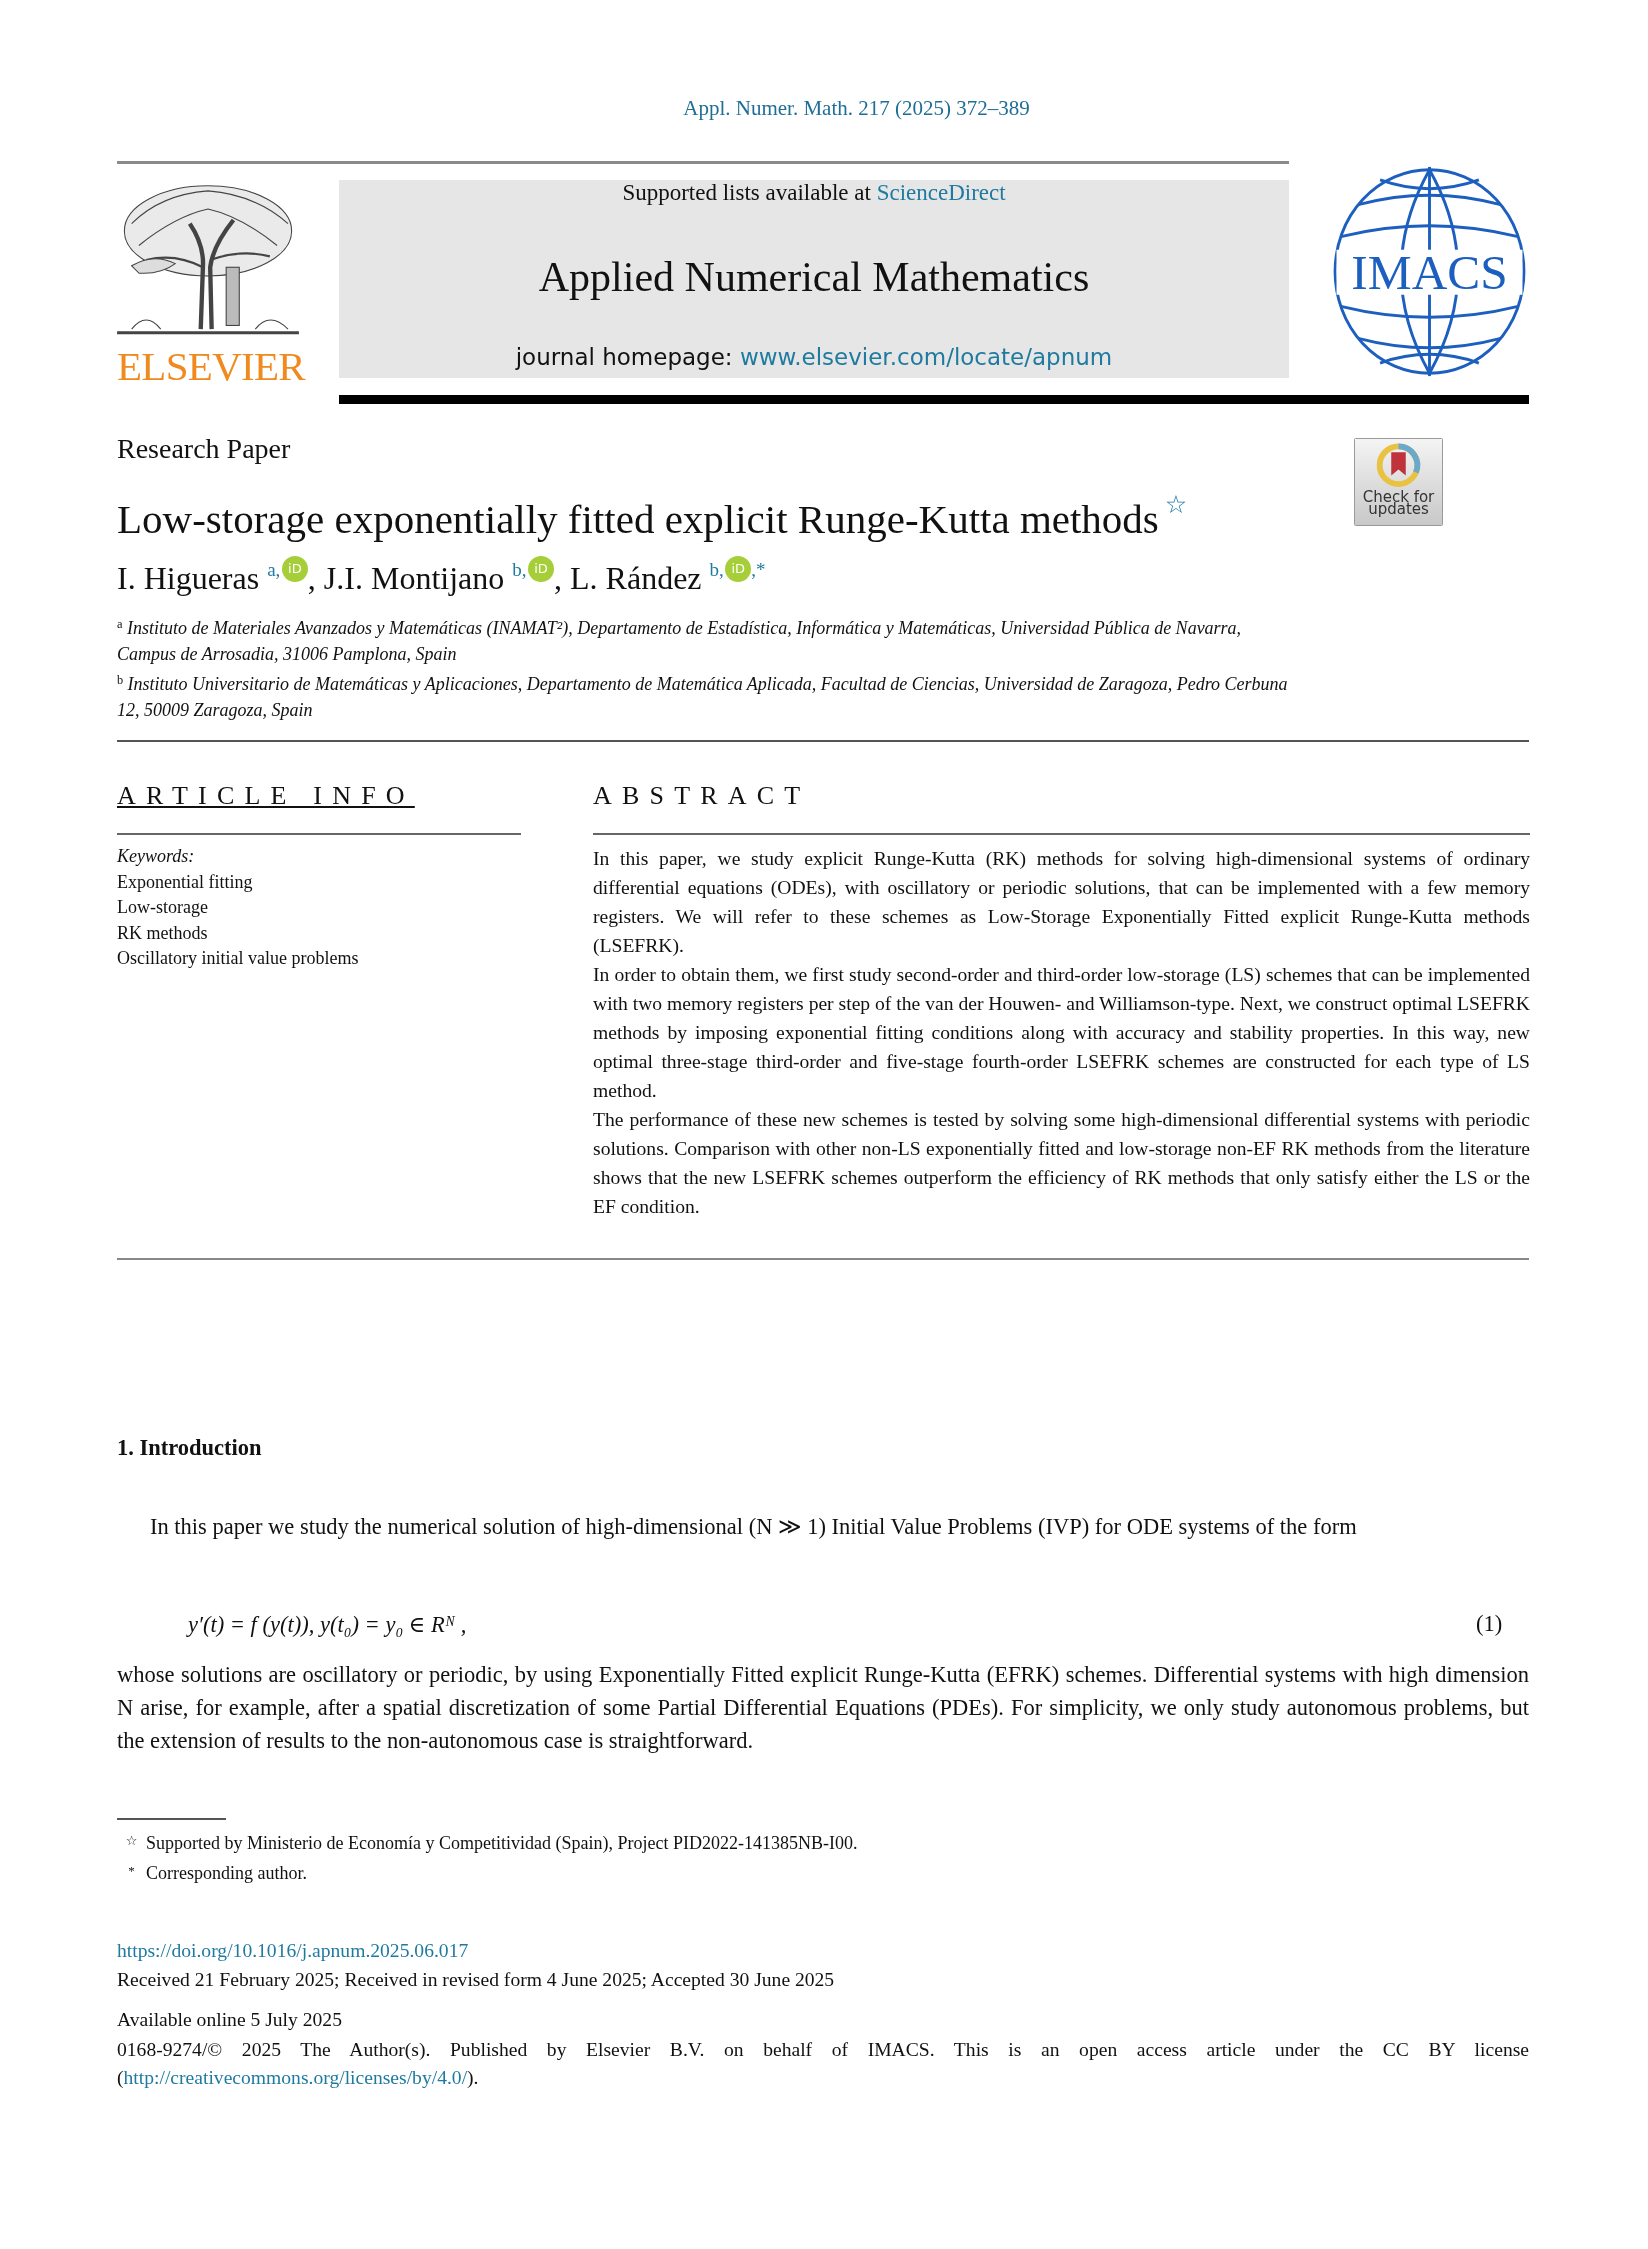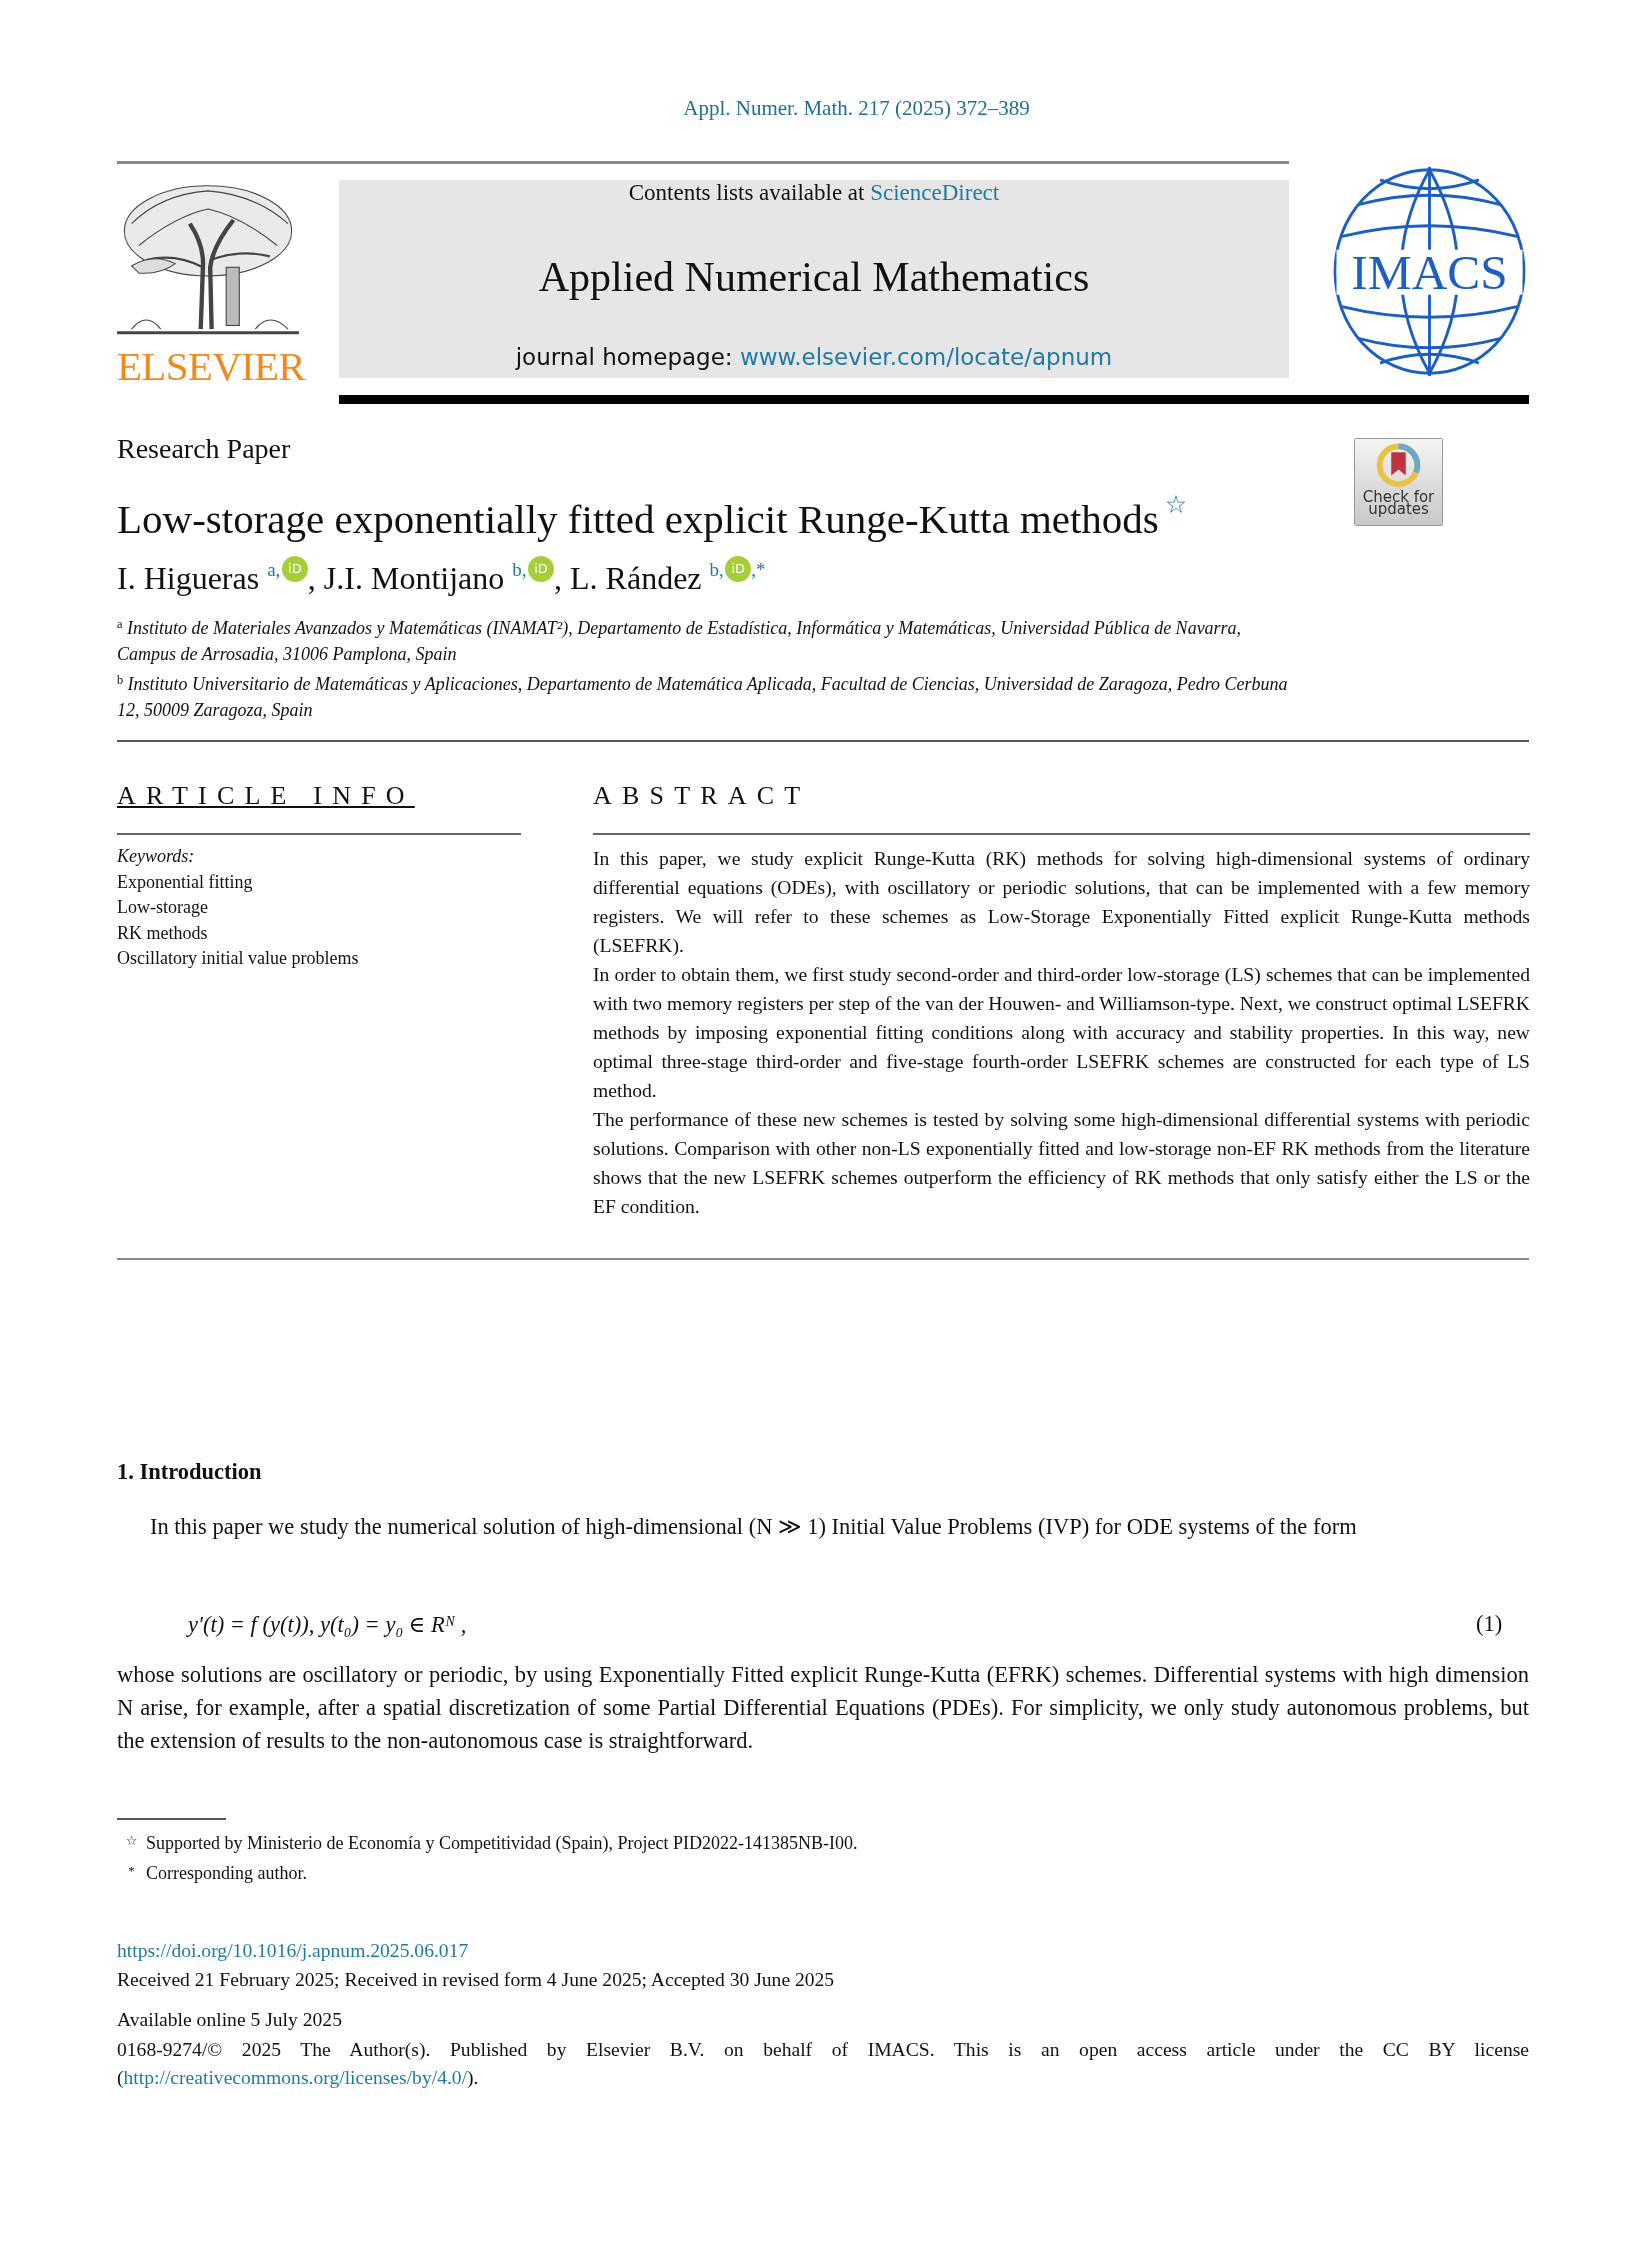--- a/index.html
+++ b/index.html
@@ -48,21 +48,21 @@
 
   
   #abstract-head { left: 593px; top: 781px; font-size: 26px; letter-spacing: 10.2px; }
   #abstract-rule { left: 593px; width: 937px; top: 833px; height: 1.5px; background: #666; }
   #abstract-body { left: 593px; top: 844px; width: 937px; font-size: 19.6px; line-height: 29px; text-align: justify; }
   #abstract-body p { margin: 0; }
 
   #rule-after-abstract { left: 117px; width: 1412px; top: 1258px; height: 1.5px; background: #888; }
 
   
-  #intro-head { left: 117px; top: 1435px; font-size: 22.5px; font-weight: bold; margin-top: 24px; }
+  #intro-head { left: 117px; top: 1435px; font-size: 22.5px; font-weight: bold; }
   #intro-p1 { left: 117px; top: 1510px; width: 1412px; font-size: 22.5px; line-height: 33px; text-indent: 33px; text-align: justify; }
   #equation { left: 188px; top: 1611px; font-size: 22.5px; font-style: italic; white-space: nowrap; }
   #eq-number { left: 1476px; top: 1611px; font-size: 22.5px; }
   #intro-p2 { left: 117px; top: 1658px; width: 1412px; font-size: 22.5px; line-height: 33px; text-align: justify; }
 
   
   #fn-rule { left: 117px; width: 109px; top: 1818px; height: 1.5px; background: #555; }
   #footnotes { left: 117px; top: 1827px; font-size: 18px; line-height: 28px; }
   #footnotes .fnmark { display:inline-block; width: 29px; text-align:center; font-size: 13px; vertical-align: 4.4px; }
   #footnotes .indent { padding-left: 36px; }
@@ -94,21 +94,21 @@
       <path d="M20 118 Q50 100 80 115 Q60 130 30 128 Z" fill="#ddd"></path>
       <line x1="0" y1="210" x2="250" y2="210" stroke-width="4"></line>
       <path d="M20 205 Q40 180 60 205 M190 205 Q210 180 235 205"></path>
     </g>
   </svg>
 </div>
 <div id="elsevier-word" class="abs">ELSEVIER</div>
 
 <div id="masthead-box" class="abs">
   <div id="contents-line" class="abs">
-    <span>Contents lists available at </span><a class="link">ScienceDirect</a>
+    <span>Supported lists available at </span><a class="link">ScienceDirect</a>
   </div>
   <div id="homepage-line" class="abs">
     <span>journal homepage: </span><a class="link">www.elsevier.com/locate/apnum</a>
   </div>
   <div id="journal-title" class="abs">Applied Numerical Mathematics</div>
 </div>
 
 <div id="imacs-logo" class="abs">
   <svg width="201" height="215" viewBox="0 0 276 296">
     <g stroke="#1c5fbf" stroke-width="4" fill="none">

